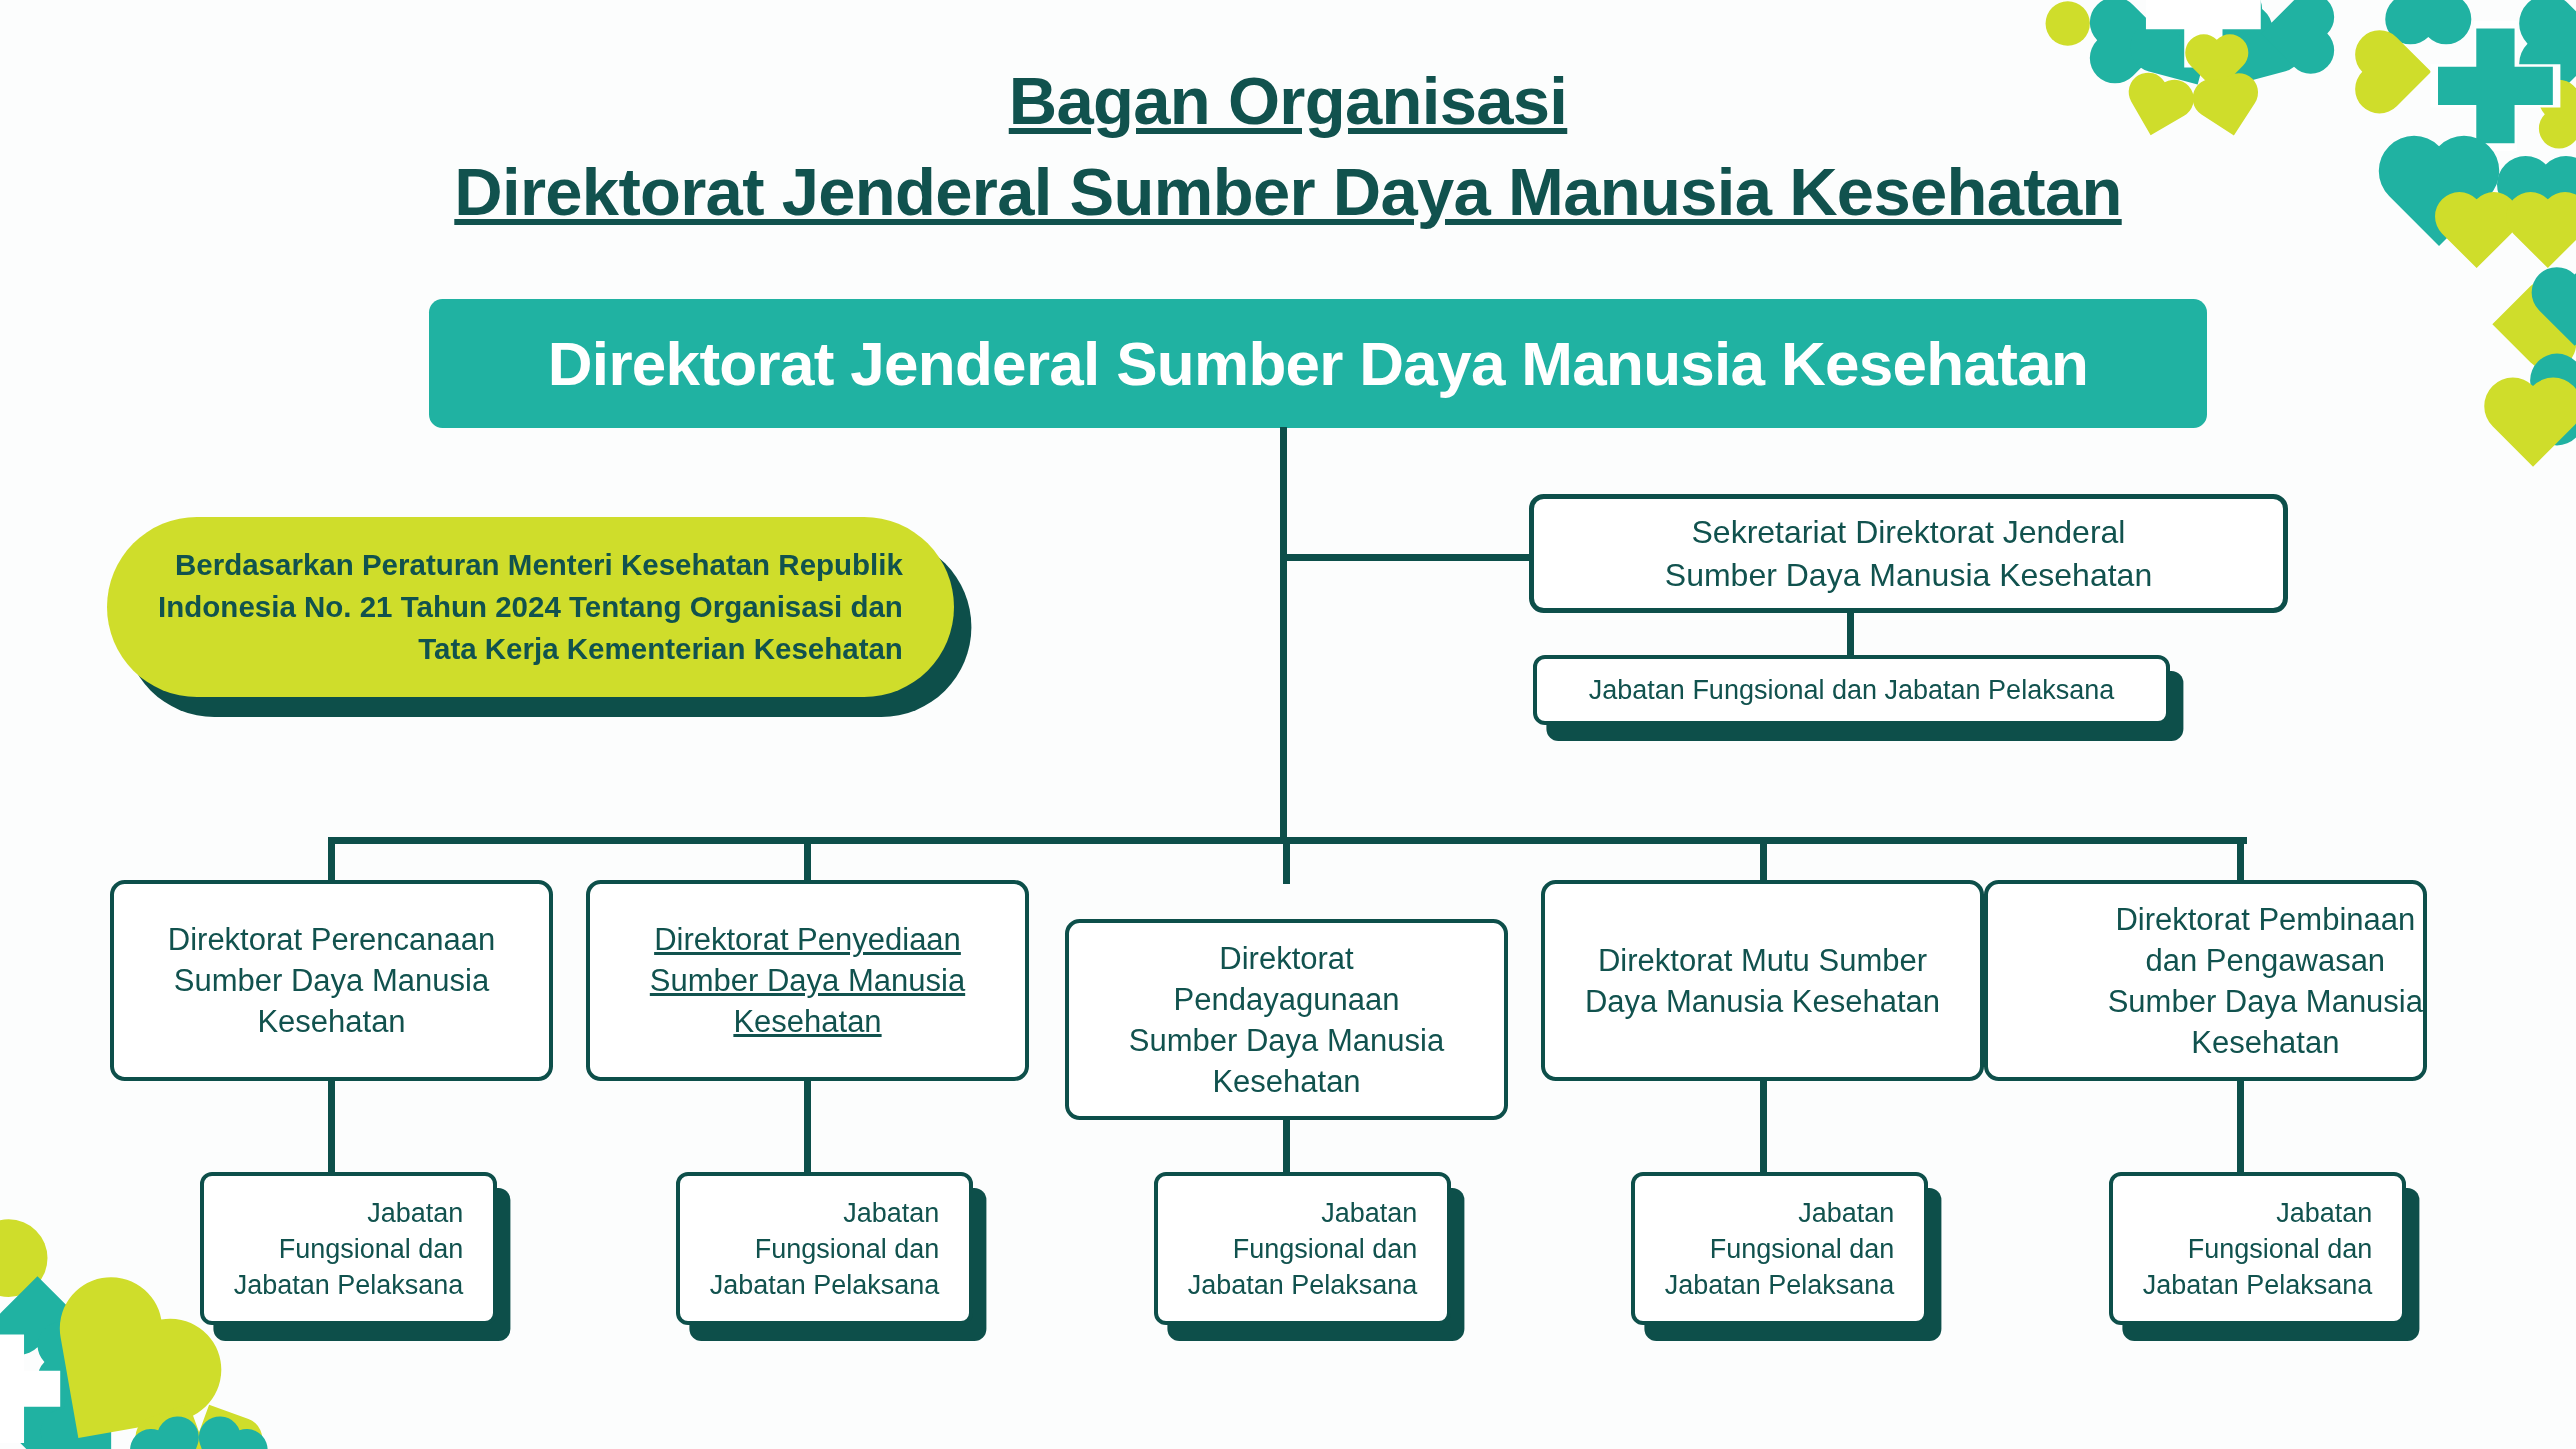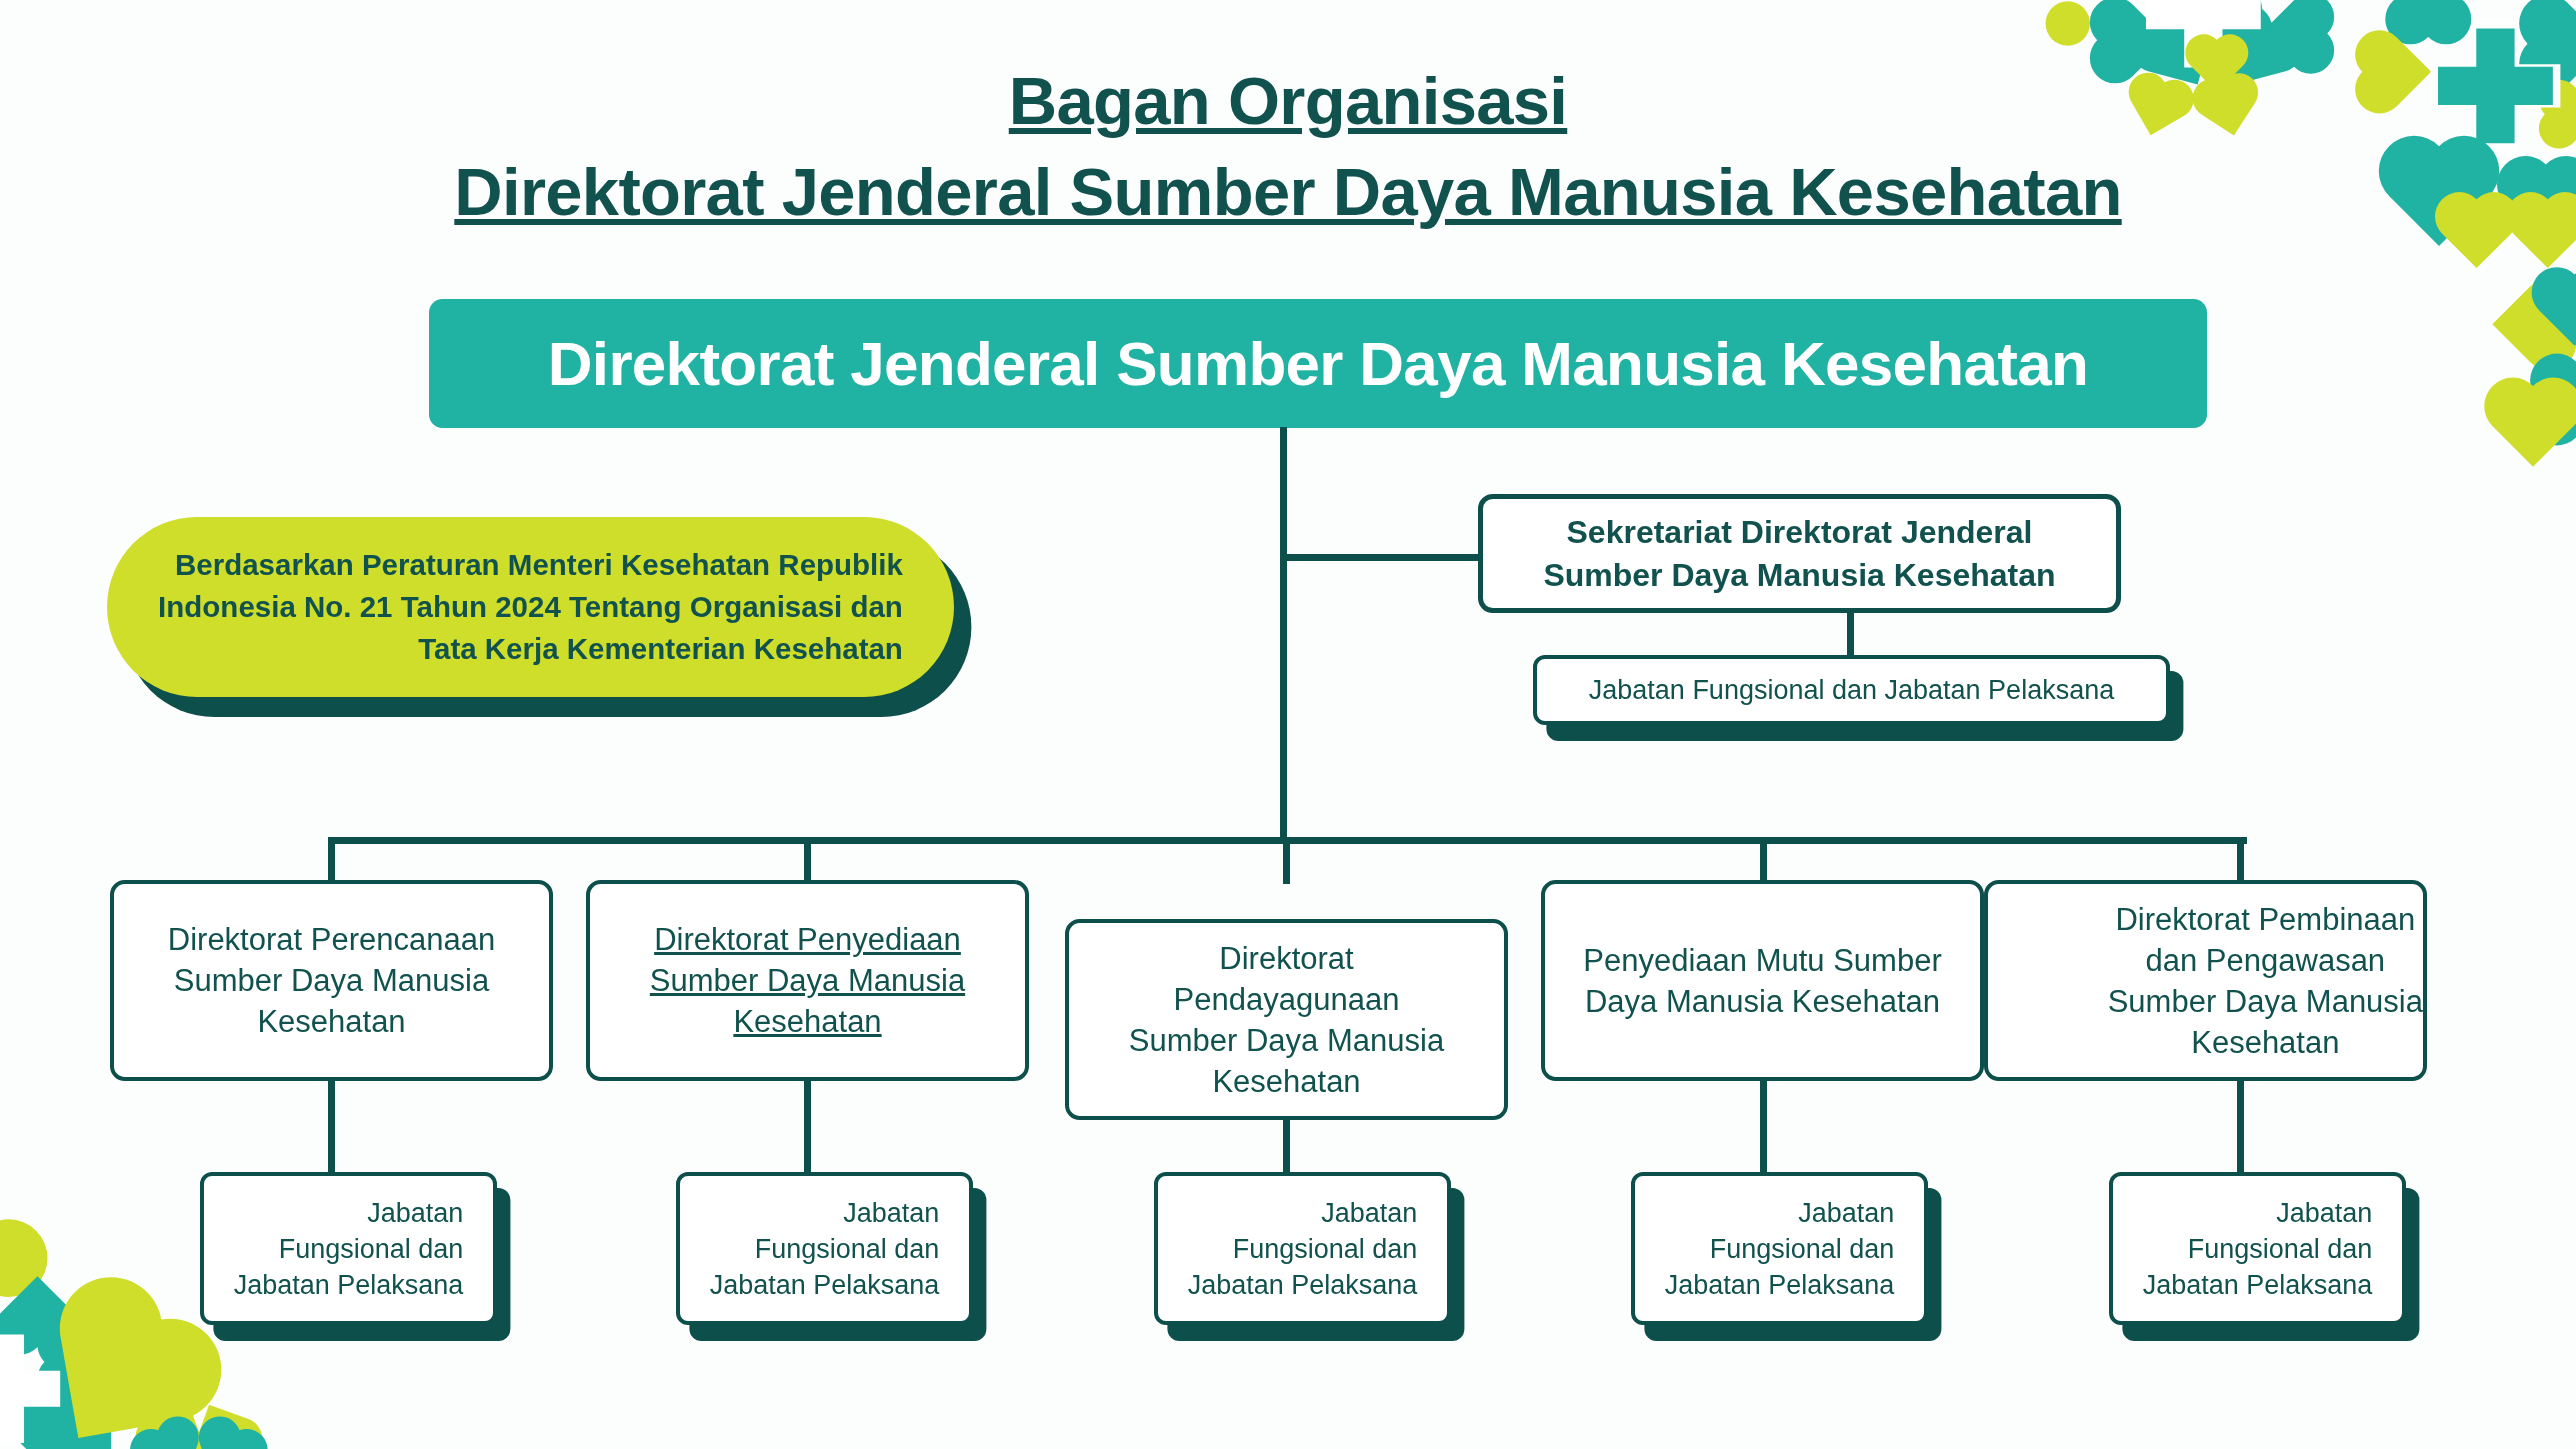--- a/index.html
+++ b/index.html
@@ -45,21 +45,21 @@
   .note span{color:var(--ink);font-size:29.5px;font-weight:bold;line-height:42px;}
 
   
   .obox{
     position:absolute;background:#fff;border:5.4px solid var(--dark);
     border-radius:14.8px;display:flex;align-items:center;justify-content:center;
     text-align:center;color:var(--ink);
   }
   .shadowed{box-shadow:13.4px 16px 0 var(--dark);border-width:4px;border-radius:12px;text-align:right;}
 
-  #sek-box{left:1478px;top:494px;width:643px;height:119px;font-weight:bold;}
+  #sek-box{left:1529px;top:494px;width:759px;height:119px;}
   #sek-box span{font-size:32px;line-height:43px;}
   #sek-child{left:1533px;top:655px;width:637px;height:70px;}
   #sek-child span{font-size:27px;}
 
   .dir{top:880px;width:443px;height:201px;border-width:4.7px;}
   .dir span{font-size:31px;line-height:41px;}
   #dir0{left:110px;justify-content:center;} #dir1{left:586px;text-decoration:underline;} #dir2{left:1065px;margin-top:39px;}
   #dir3{left:1541px;} #dir4{left:1984px;justify-content:flex-end;}
 
   .jchild{top:1172px;width:297px;height:153px;margin-left:20px;}
@@ -134,21 +134,21 @@
 Sumber Daya Manusia
 Kesehatan</span>
 </div>
 <div class="obox dir" id="dir2">
   <span class="pre">Direktorat
 Pendayagunaan
 Sumber Daya Manusia
 Kesehatan</span>
 </div>
 <div class="obox dir" id="dir3">
-  <span class="pre">Penyediaan Mutu Sumber
+  <span class="pre">Direktorat Mutu Sumber
 Daya Manusia Kesehatan</span>
 </div>
 <div class="obox dir" id="dir4">
   <span class="pre">Direktorat Pembinaan
 dan Pengawasan
 Sumber Daya Manusia
 Kesehatan</span>
 </div>
 
 <div class="obox shadowed jchild" id="jc0">

